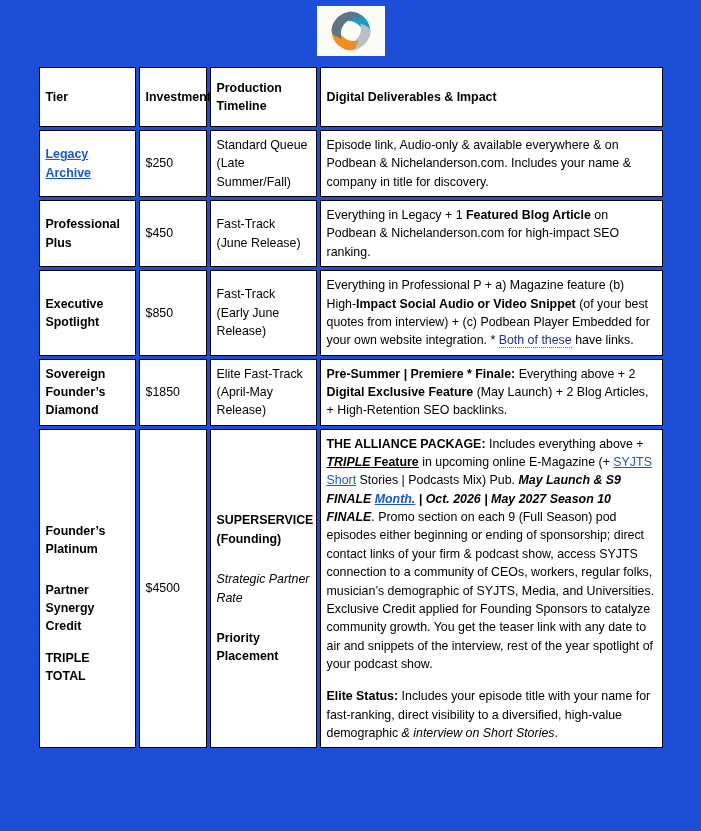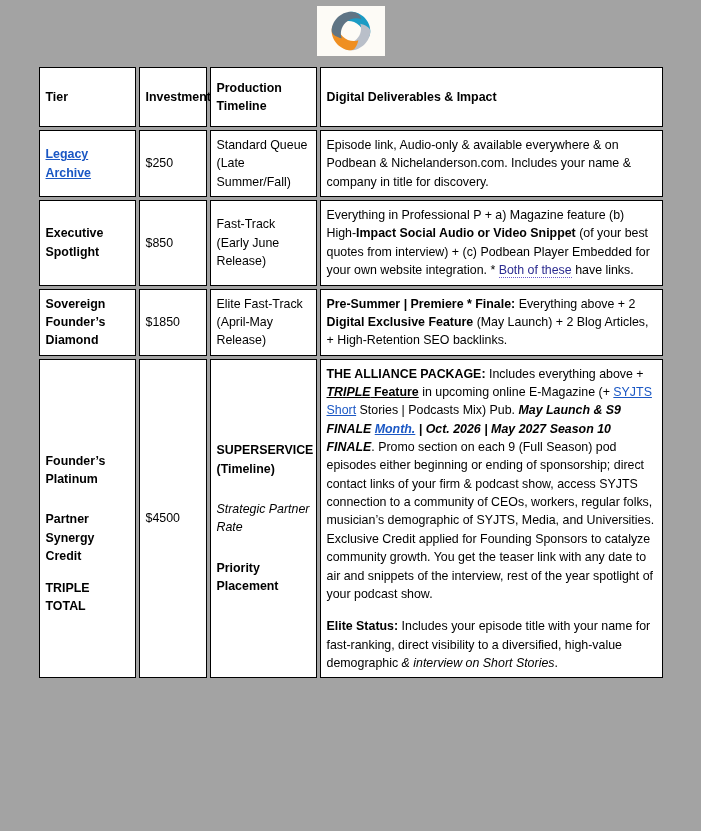--- a/index.html
+++ b/index.html
@@ -11,21 +11,21 @@
     width: 701px;
     height: 831px;
     font-family: "Liberation Sans", sans-serif;
     color: #000000;
     overflow: hidden;
   }
   .page {
     position: relative;
     width: 701px;
     height: 831px;
-    background: #a3a3a3;
+    background: #1d4ed8;
   }
 
   
   .logo-wrap {
     width: 100%;
     display: flex;
     justify-content: center;
     align-items: flex-start;
     padding-top: 6px;
     height: 56px;
@@ -136,20 +136,26 @@
 
       <tr>
         <td class="tier-cell">
           <span class="link-b">Legacy Archive</span>
         </td>
         <td class="inv-cell">$250</td>
         <td class="time-cell">Standard Queue (Late Summer/Fall)</td>
         <td class="deliv-cell">Episode link, Audio-only &amp; available everywhere &amp; on Podbean &amp; Nichelanderson.com. Includes your name &amp; company in title for discovery.</td>
       </tr>
 
+      <tr>
+        <td class="tier-cell">Professional Plus</td>
+        <td class="inv-cell">$450</td>
+        <td class="time-cell">Fast-Track (June Release)</td>
+        <td class="deliv-cell"><span>Everything in Legacy + 1 </span><span class="b">Featured Blog Article</span><span> on Podbean &amp; Nichelanderson.com for high-impact SEO ranking.</span></td>
+      </tr>
 
       <tr>
         <td class="tier-cell">Executive Spotlight</td>
         <td class="inv-cell">$850</td>
         <td class="time-cell">Fast-Track (Early June Release)</td>
         <td class="deliv-cell"><span>Everything in Professional P + a) Magazine feature (b) High-</span><span class="b">Impact Social Audio or Video Snippet</span><span> (of your best quotes from interview) + (c) Podbean Player Embedded for your own website integration. * </span><span class="dotted-link">Both of these</span><span> have links.</span></td>
       </tr>
 
       <tr>
         <td class="tier-cell">Sovereign Founder’s Diamond</td>
@@ -162,21 +168,21 @@
         <td class="tier-cell last-tier">
           <span class="spacer-lg"></span>
           <span>Founder’s Platinum</span>
           <span class="spacer-md"></span>
           <span>Partner Synergy Credit</span>
           <span class="spacer-sm"></span>
           <span>TRIPLE TOTAL</span>
         </td>
         <td class="inv-cell" style="font-weight:normal">$4500</td>
         <td class="time-cell last-time">
-          <span class="b">SUPERSERVICE (Timeline)</span>
+          <span class="b">SUPERSERVICE (Founding)</span>
           <span class="spacer-md"></span>
           <span class="i">Strategic Partner Rate</span>
           <span class="spacer-md"></span>
           <span class="b">Priority Placement</span>
         </td>
         <td class="deliv-cell last-deliv"><span class="b">THE ALLIANCE PACKAGE:</span><span> Includes everything above + </span><span class="bi u">TRIPLE</span><span class="b u"> Feature</span><span> in upcoming online E-Magazine (+ </span><span class="link">SYJTS Short</span><span> Stories | Podcasts Mix) Pub. </span><span class="bi">May Launch &amp; S9 FINALE </span><span class="link-bi">Month.</span><span class="bi"> | Oct. 2026 | May 2027 Season 10 FINALE</span><span>. Promo section on each 9 (Full Season) pod episodes either beginning or ending of sponsorship; direct contact links of your firm &amp; podcast show, access SYJTS connection to a community of CEOs, workers, regular folks, musician’s demographic of SYJTS, Media, and Universities.  Exclusive Credit applied for Founding Sponsors to catalyze community growth. You get the teaser link with any date to air and snippets of the interview, rest of the year spotlight of your podcast show.</span><span class="para-gap"></span><span class="b">Elite Status:</span><span> Includes your episode title with your name for fast-ranking, direct visibility to a diversified, high-value demographic </span><span class="i">&amp; interview on Short Stories</span><span>.</span></td>
       </tr>
 
     </tbody>
   </table>

